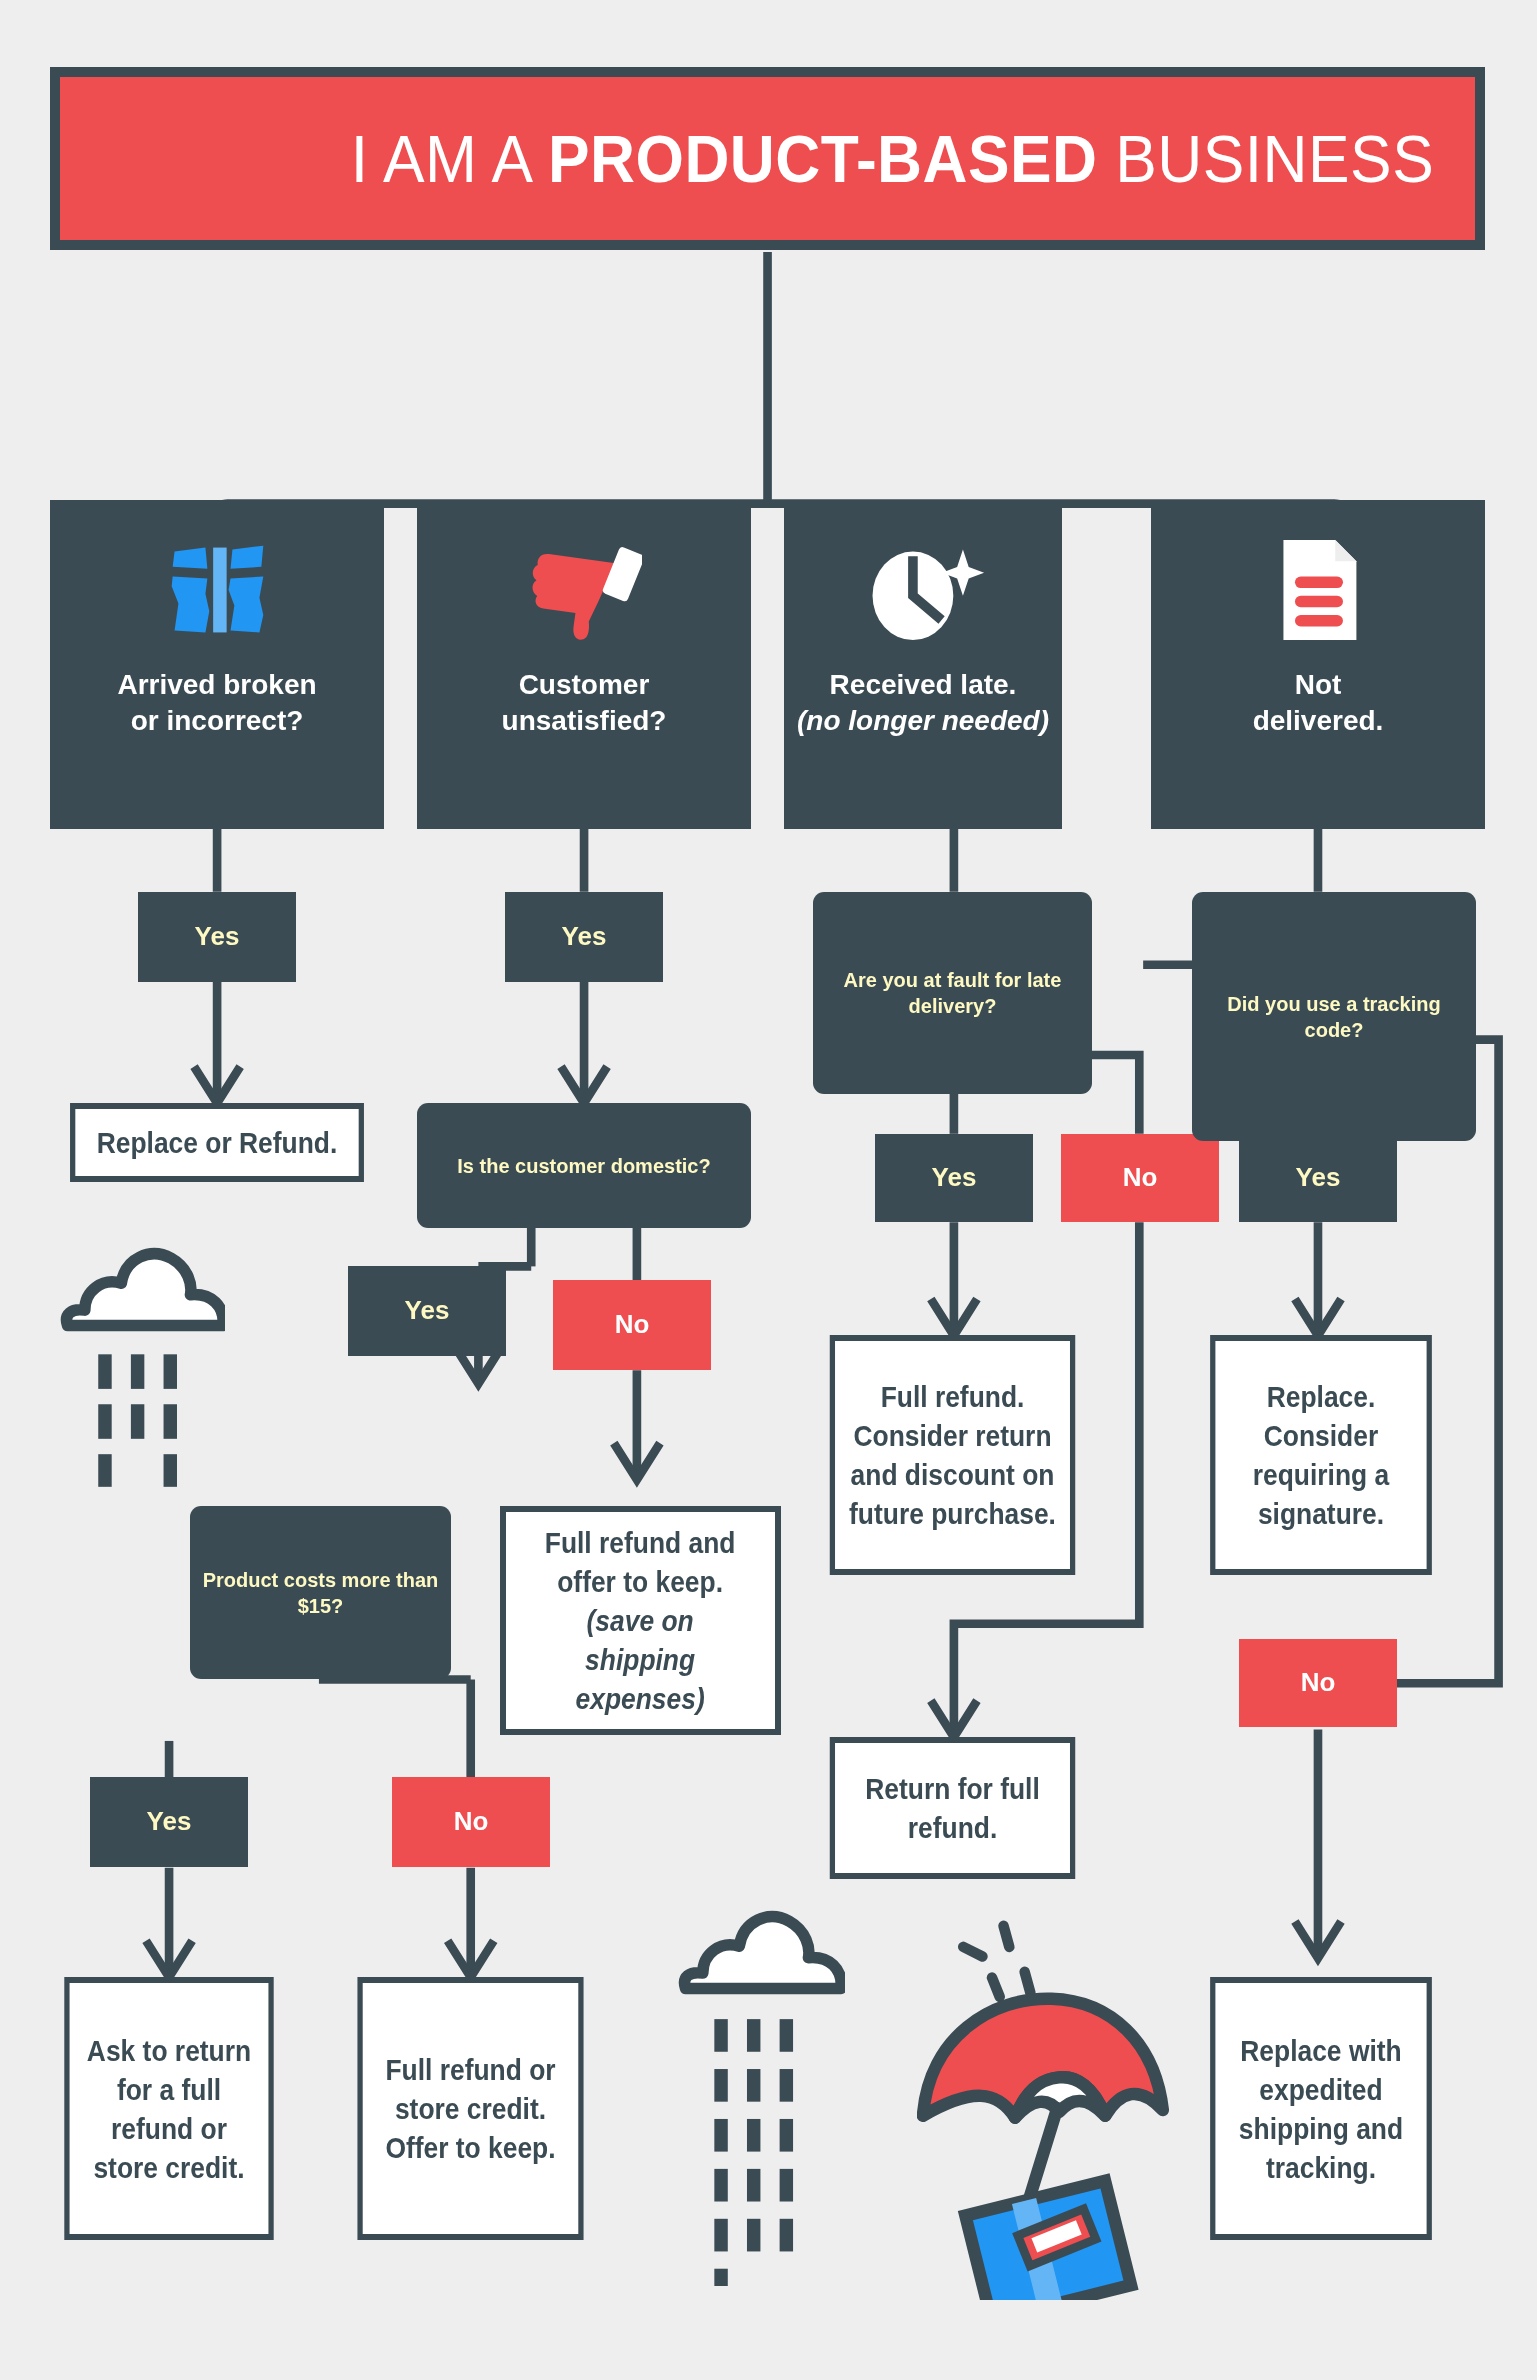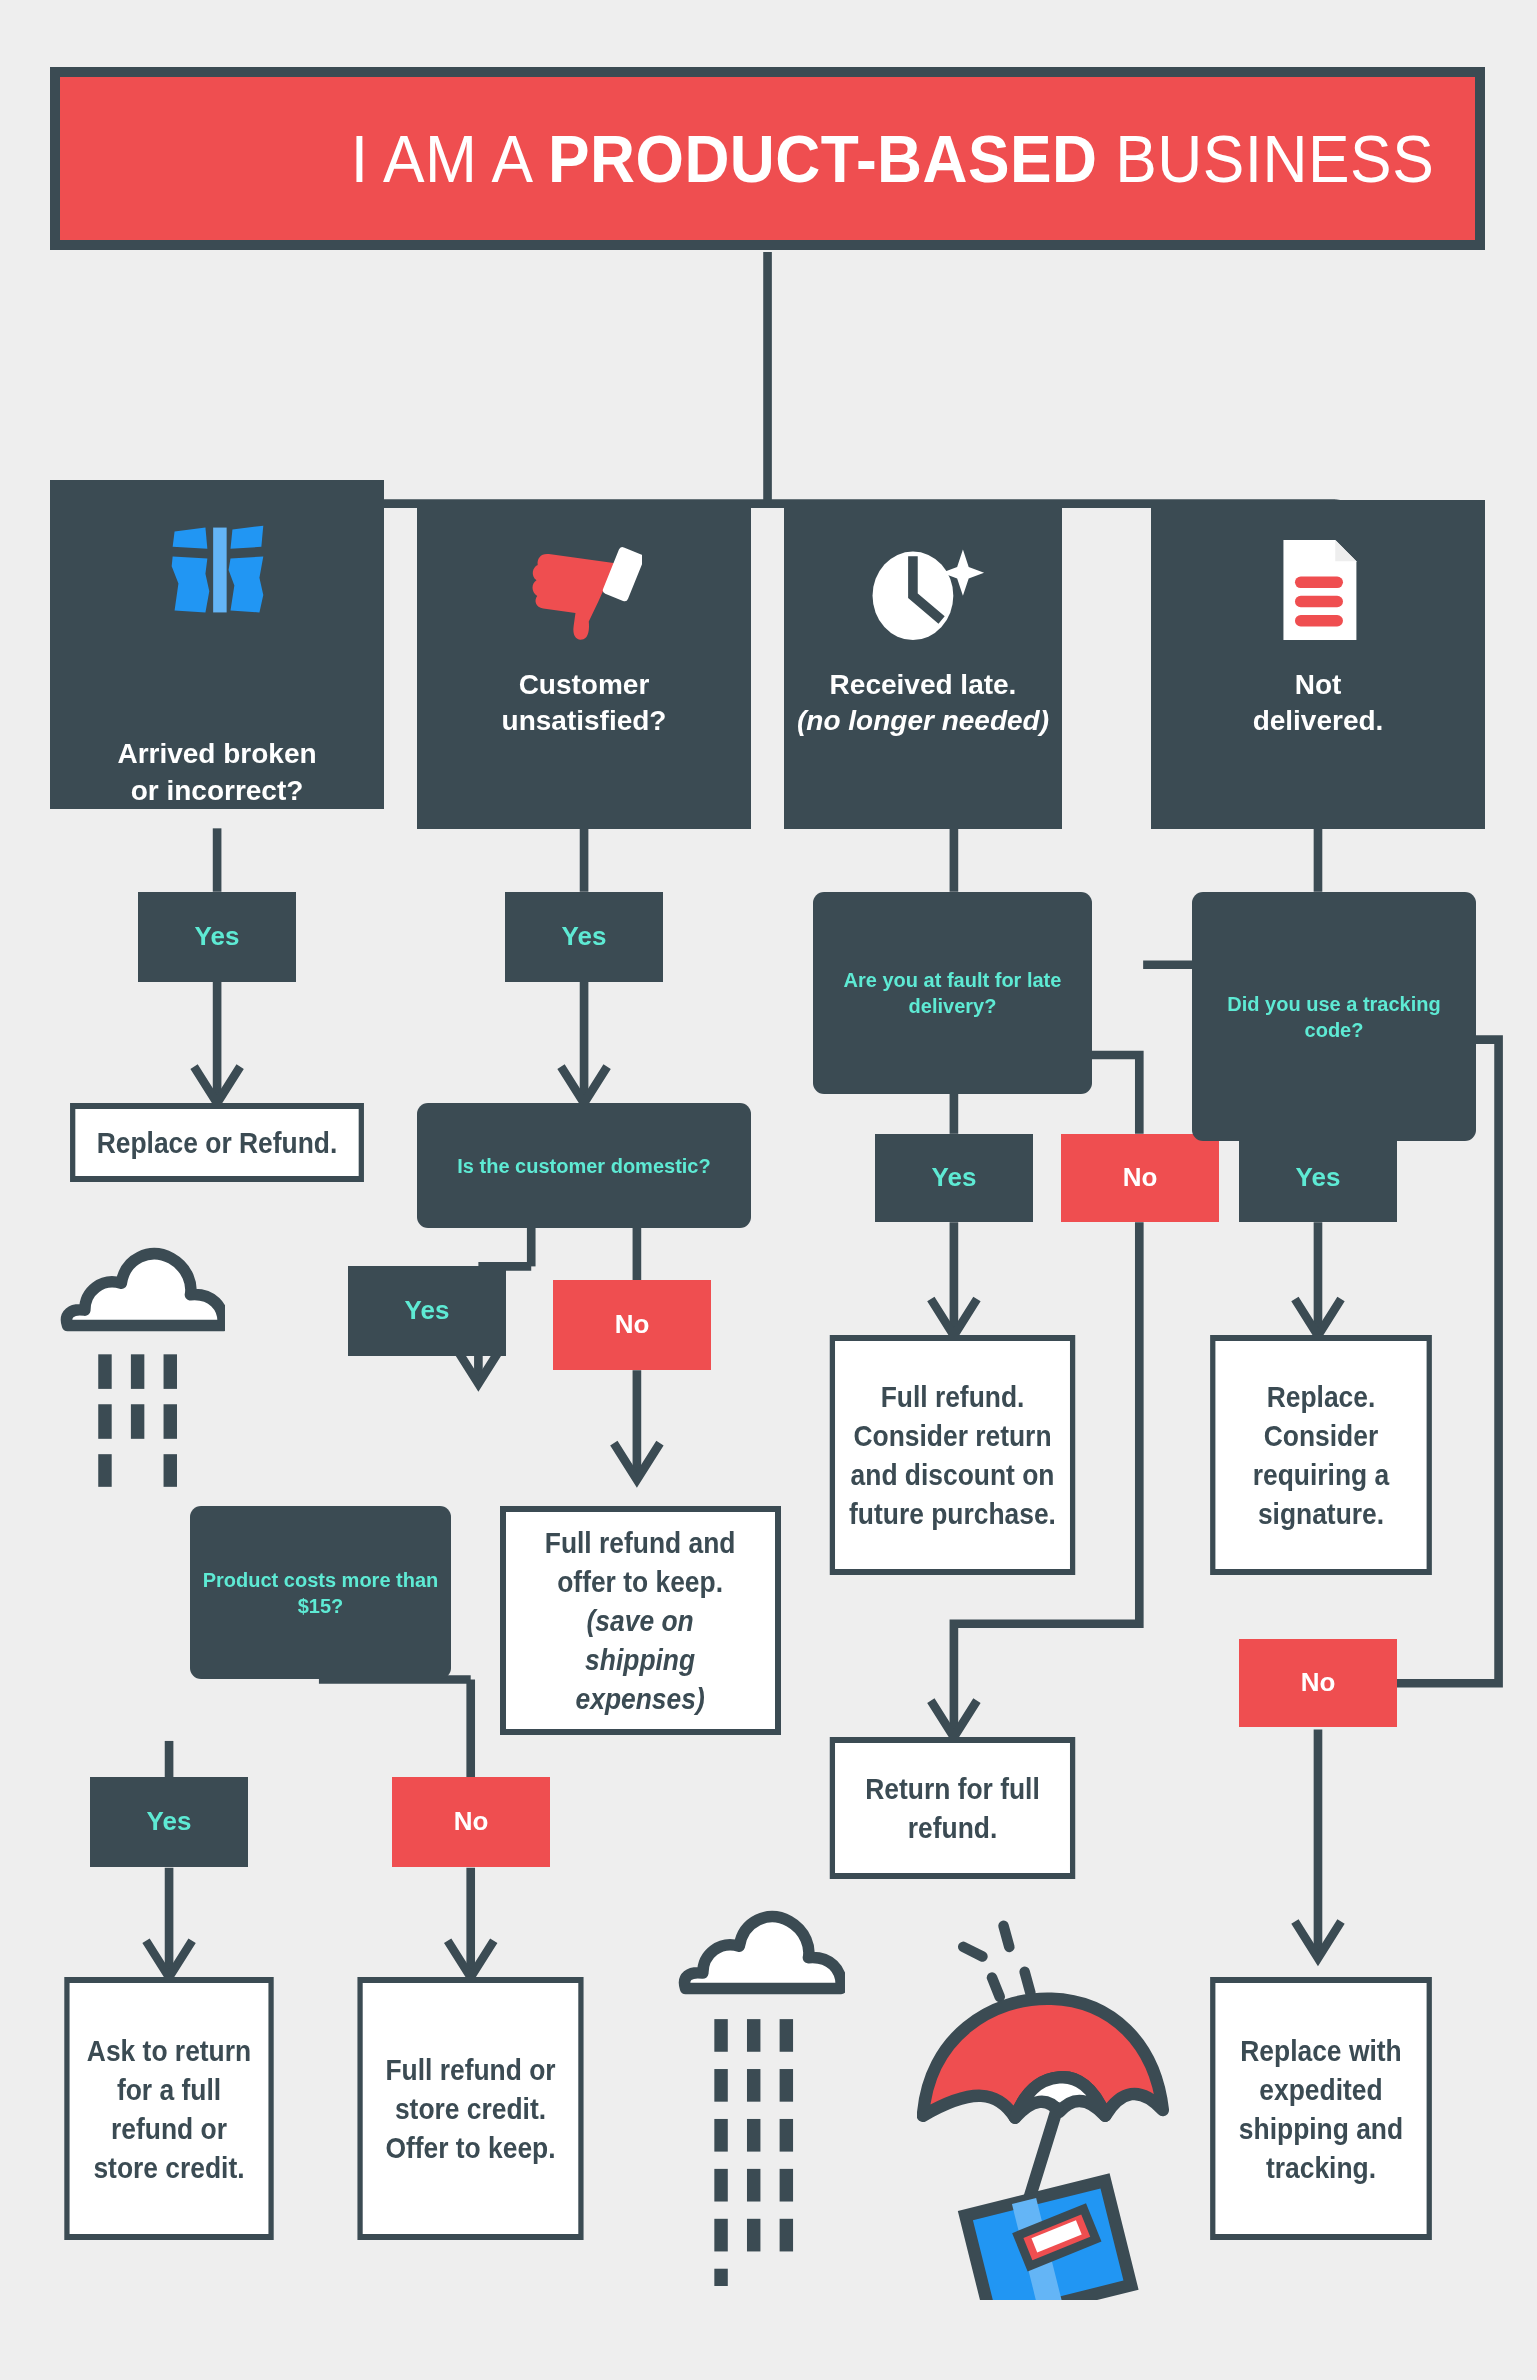--- a/index.html
+++ b/index.html
@@ -25,21 +25,21 @@
     font-family: "Liberation Sans Narrow", "Liberation Sans", sans-serif;
     white-space: nowrap; font-weight: 400; transform: scaleX(0.93);
   }
   .banner-title b { font-weight: 700; }
 
   
   .node {
     position: absolute; display: flex; align-items: center; justify-content: center;
     text-align: center; line-height: 1.30;
   }
-  .dark { background: #3b4b53; color: #5eead4; }
+  .dark { background: #3b4b53; color: #fef9c3; }
   .red  { background: #ef4e50; color: #ffffff; }
   .white {
     background: #ffffff; color: #3b4b53; border: 6.7px solid #3b4b53;
   }
   .label-chip { font-size: 26px; font-weight: 700; }
   .q-text { font-size: 20px; font-weight: 700; padding: 5.8px 9.6px; border-radius: 11px; }
   .narrow {
     font-family: "Liberation Sans Narrow", "Liberation Sans", sans-serif;
     transform: scaleX(0.88); font-weight: 700;
   }
@@ -156,21 +156,21 @@
       <path d="M1520,1082 L1560,1082 L1560,1752 L1436,1752"></path>
       <path d="M1372,1272 L1372,1390"></path>
       <path d="M1348,1352 L1372,1390 L1396,1352"></path>
 
       <path d="M1244,1004 L1190,1004"></path>
       <path d="M1372,1800 L1372,2038"></path>
       <path d="M1348,2000 L1372,2038 L1396,2000"></path>
     </g>
   </svg>
 
-  <div class="iconcard" style="left:50px;  top:480px; width:334px; height:329px;justify-content:space-between;">
+  <div class="iconcard" style="left:50px;  top:500px; width:334px; height:329px;">
     <div class="glyph">
       <svg width="108" height="108" viewBox="0 0 112 112">
         <path d="M12 16 L44 12 L46 34 L10 32 Z" fill="#2196f3"></path>
         <path d="M10 42 L46 44 L44 60 L48 78 L44 100 L12 98 L16 70 L9 52 Z" fill="#2196f3"></path>
         <rect x="52" y="12" width="14" height="88" fill="#64b5f6"></rect>
         <path d="M72 14 L104 10 L102 32 L70 34 Z" fill="#2196f3"></path>
         <path d="M70 44 L104 42 L100 64 L104 82 L100 100 L70 98 L74 72 L68 56 Z" fill="#2196f3"></path>
       </svg>
     </div>
     <div class="cap">

